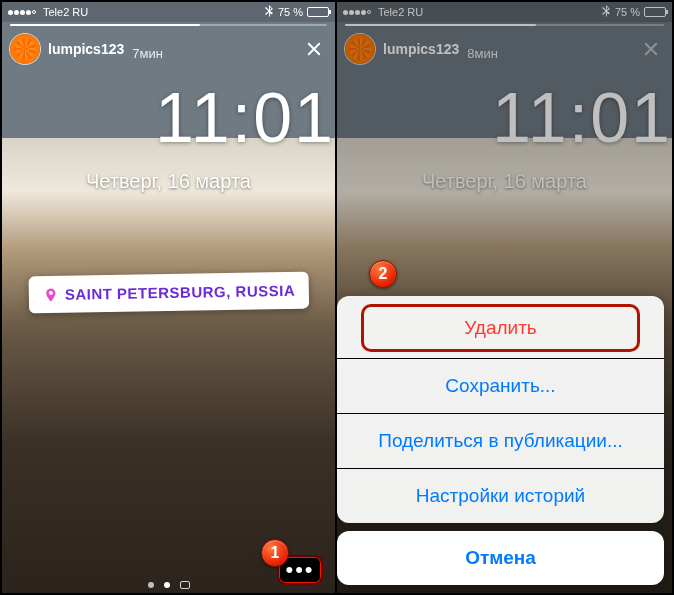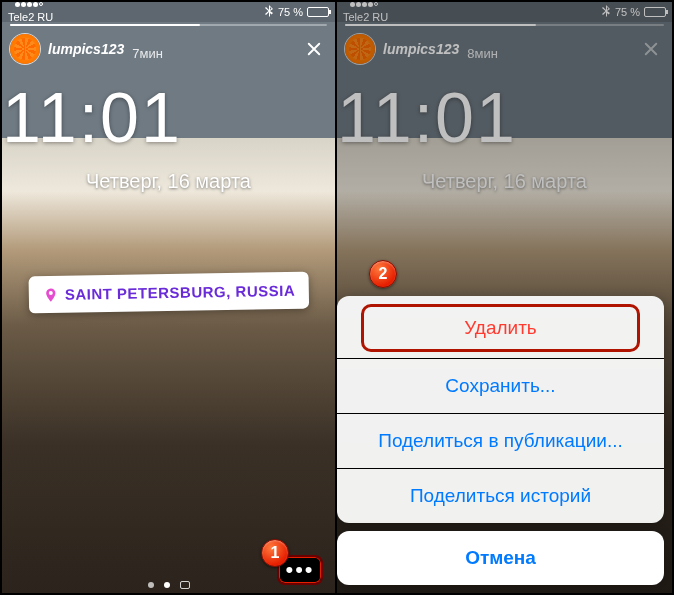--- a/index.html
+++ b/index.html
@@ -34,21 +34,21 @@
   
   .status {
     height: 20px;
     color: #fff;
     font-size: 11px;
     display: flex;
     align-items: center;
     padding: 0 6px;
     background: rgba(0,0,0,0.15);
   }
-  .status-left { display: flex; align-items: center; gap: 4px; flex-direction: column; }
+  .status-left { display: flex; align-items: center; gap: 4px; }
   .dots { display: flex; gap: 1px; margin-right: 3px; }
   .dot { width: 5px; height: 5px; border-radius: 50%; background: #fff; }
   .dot.empty { background: transparent; border: 1px solid #fff; width: 4px; height: 4px; }
   .status-right { margin-left: auto; display: flex; align-items: center; gap: 4px; }
   .battery {
     width: 22px; height: 10px; border: 1px solid #fff; border-radius: 2px;
     position: relative;
   }
   .battery::after { content:''; position:absolute; right:-3px; top:2px; width:2px; height:4px; background:#fff; }
   .battery .fill { height:100%; width:75%; background:#fff; }
@@ -70,32 +70,32 @@
     width: 30px; height: 30px; border-radius: 50%;
     background: radial-gradient(circle at 50% 50%, #ff9a3c 0%, #ff7a00 60%, #ff6a00 100%);
     box-shadow: 0 0 0 1px rgba(255,255,255,.7);
     position: relative;
     margin-top:6px;
   }
   .avatar::before {
     content:''; position:absolute; inset:4px; border-radius:50%;
     background: repeating-conic-gradient(#ff8a1c 0 20deg, #ff6a00 20deg 40deg);
   }
-  .uname { font-weight:600; margin-top:6px;font-style:italic;}
+  .uname { font-weight:600; margin-top:6px;}
   .utime { color: rgba(255,255,255,.85); font-size:13px; margin-top:14px;}
   .close-x {
     margin-left:auto; margin-top:6px;
     width:26px; height:26px; display:flex; align-items:center; justify-content:center;
     color:#fff; cursor:pointer;
   }
   .close-x svg { width:18px; height:18px; }
 
   
   .locktime {
-    text-align:left; color:#fff; font-size:70px; font-weight:200;
+    text-align:right; color:#fff; font-size:70px; font-weight:200;
     text-shadow:0 1px 4px rgba(0,0,0,.4);
     margin-top:56px; letter-spacing:2px;
   }
   .lockdate {
     text-align:center; color:#fff; font-size:20px; font-weight:300;
     text-shadow:0 1px 3px rgba(0,0,0,.5); margin-top:12px;
   }
 
   .geo-sticker {
     position:absolute; left:50%; transform:translateX(-50%) rotate(-1deg);
@@ -271,21 +271,21 @@
 
     <div class="dim"></div>
 
     <div class="sheet">
       <div class="sheet-card">
         <div class="delete-wrap">
           <div class="sheet-item destructive">Удалить</div>
         </div>
         <div class="sheet-item">Сохранить...</div>
         <div class="sheet-item">Поделиться в публикации...</div>
-        <div class="sheet-item">Поделиться историй</div>
+        <div class="sheet-item">Настройки историй</div>
       </div>
       <div class="sheet-cancel">Отмена</div>
     </div>
 
     <div class="badge" style="left:32px; top:258px;">2</div>
   </div>
 
 </div>
 
 </body></html>

